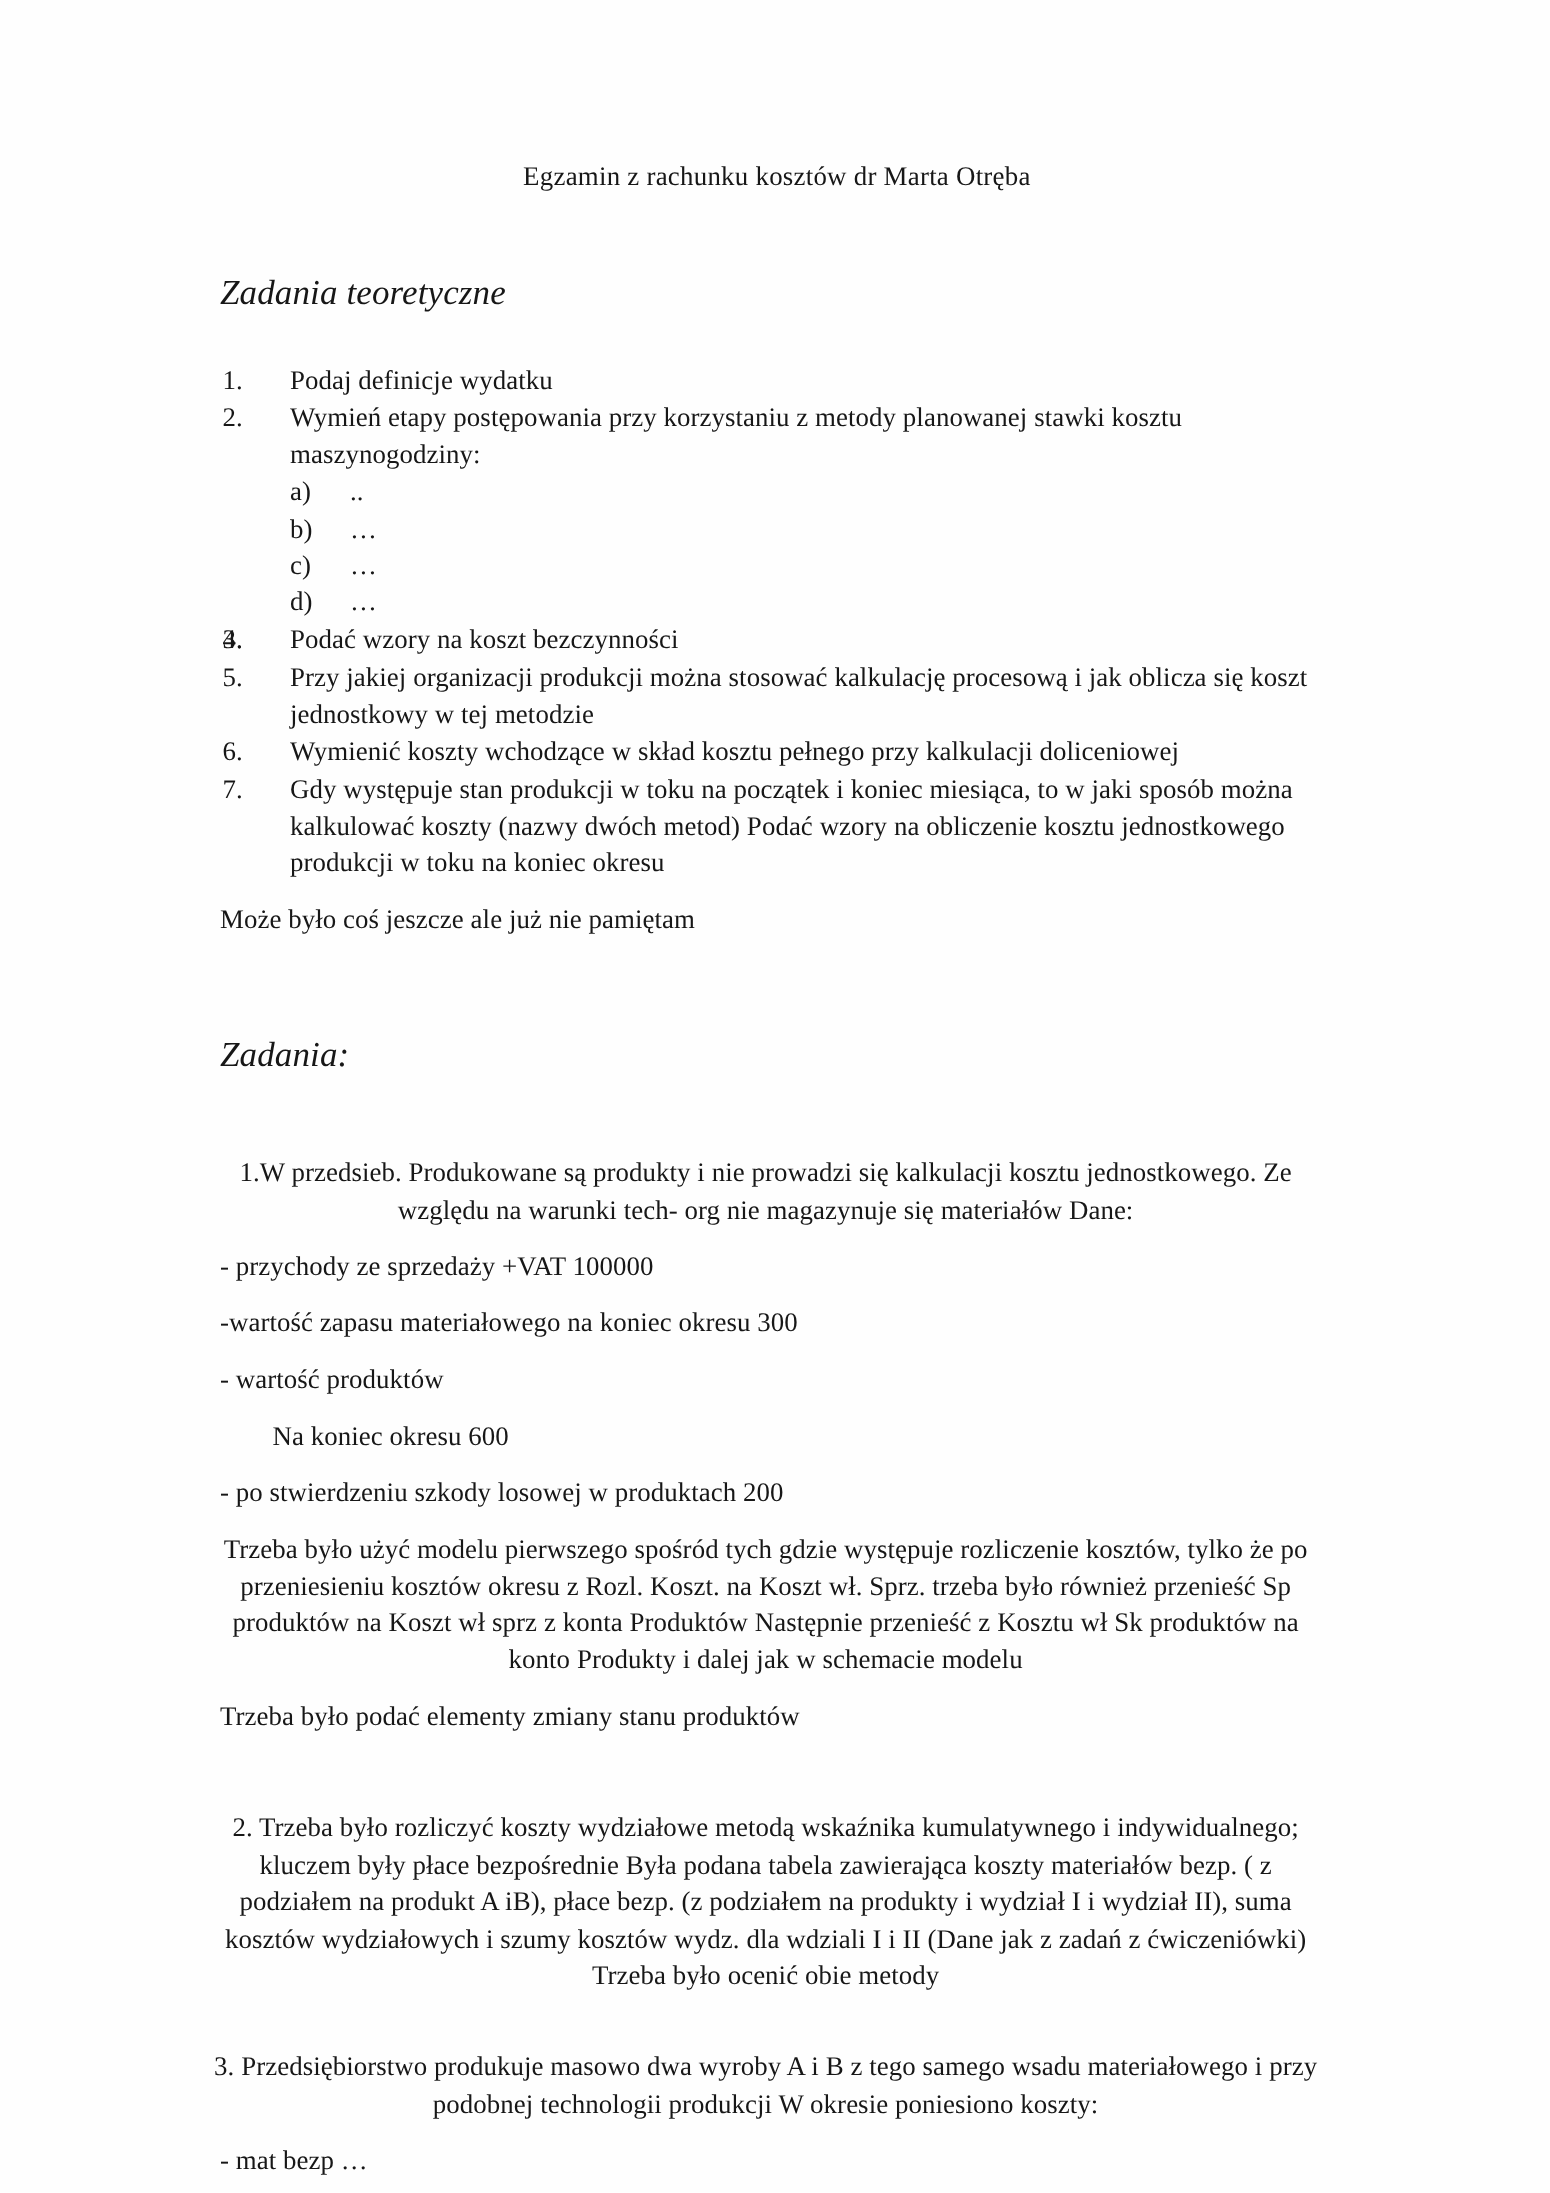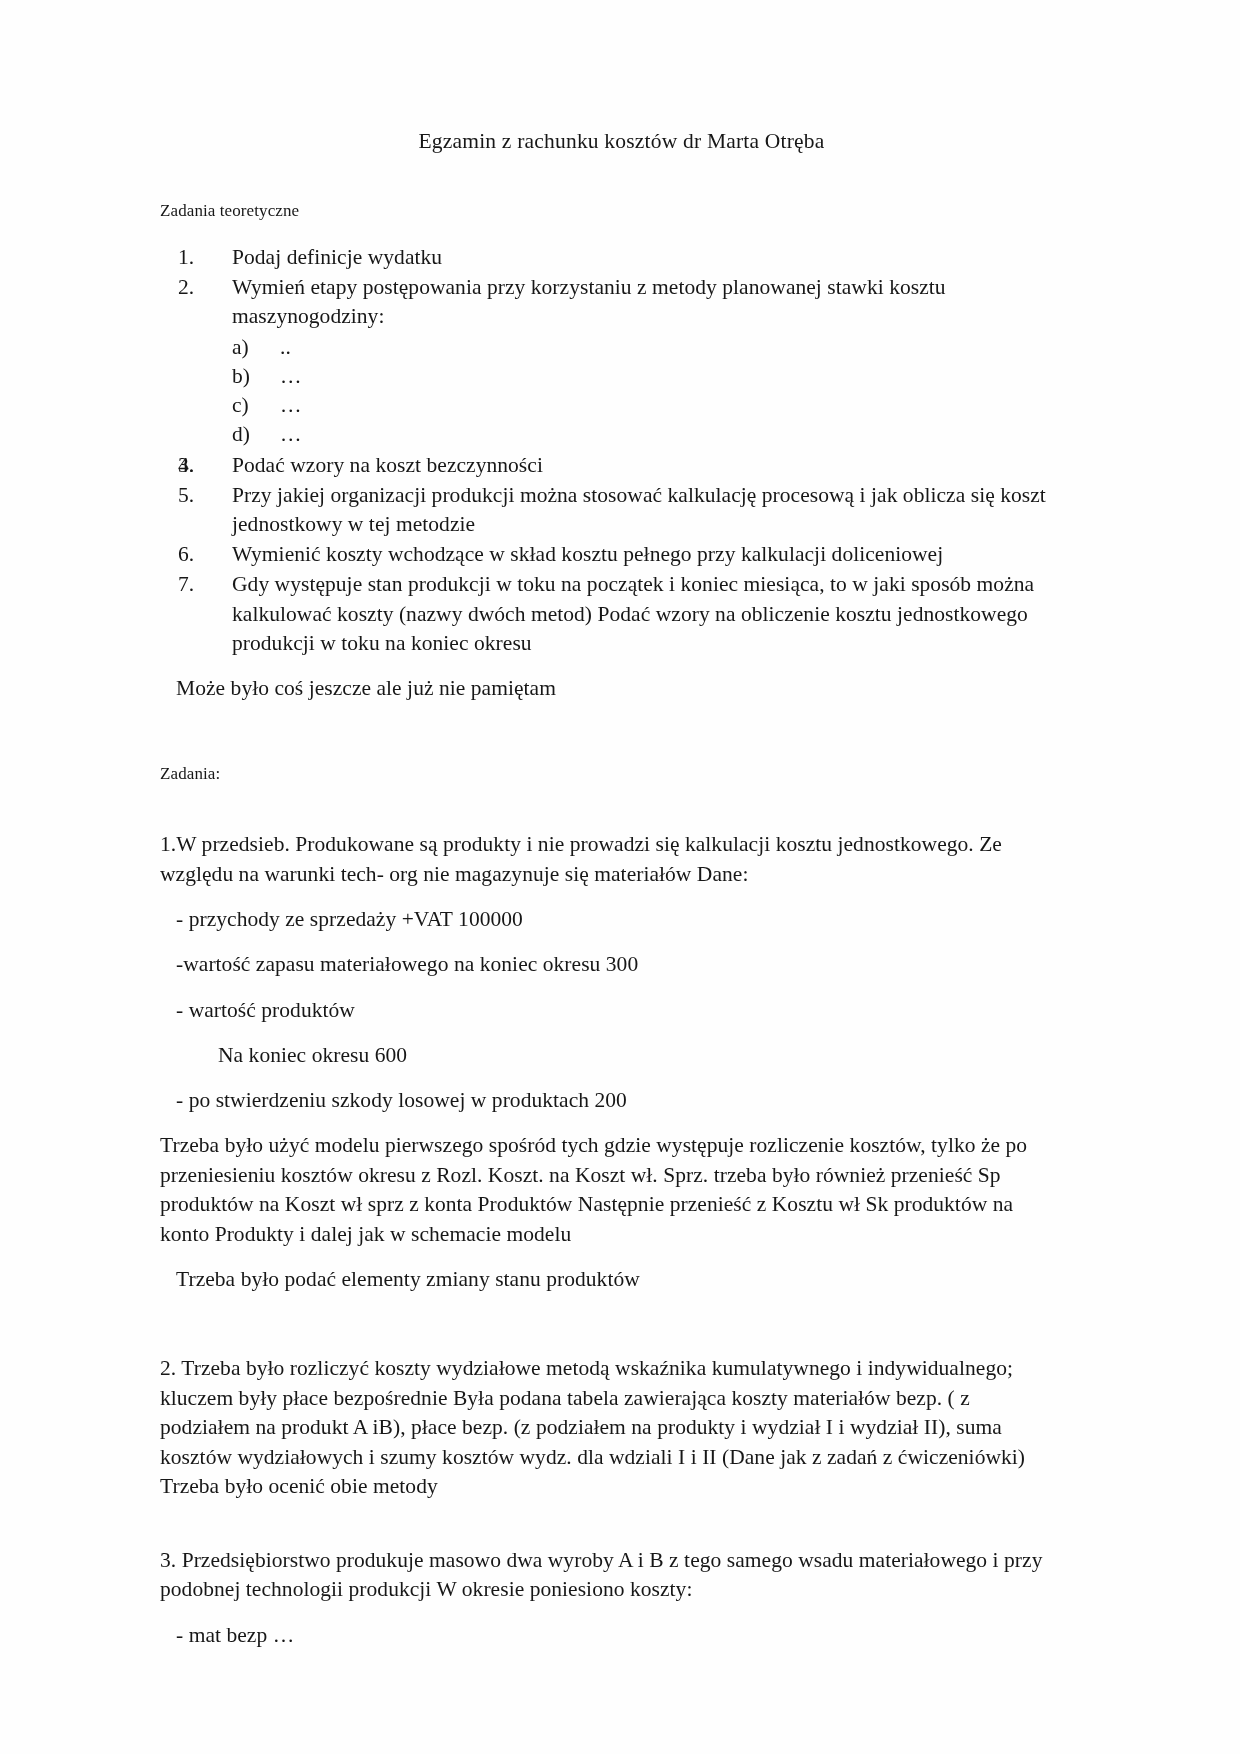--- a/index.html
+++ b/index.html
@@ -34,25 +34,26 @@
   .doc-title {
     text-align: center;
     font-size: 21.5px;
     line-height: 1.3;
     letter-spacing: 0.2px;
     margin: 0 0 0 18px;
     padding: 0;
     font-weight: 400;
   }
   .section-head {
-    font-size: 17px;
+    font-size: 28px;
     line-height: 1.35;
-    margin: 0;
+    margin: 16px;
     padding: 0;
     letter-spacing: 0.1px;
+    font-style: italic;
   }
   .gap-sm { height: 20px; }
   .gap-lg { height: 44px; }
 
   ol.numbered {
     list-style: none;
     margin: 0;
     padding: 0;
   }
   ol.numbered > li {
@@ -94,20 +95,21 @@
     margin: 16px;
     padding: 0;
     letter-spacing: 0.05px;
   }
   .para {
     font-size: 21.5px;
     line-height: 1.37;
     margin: 0;
     padding: 0;
     letter-spacing: 0.05px;
+    text-align: center;
   }
   .indent-1 {
     padding-left: 42px;
   }
 </style>
 </head>
 <body>
 
 <div class="page">
   <div class="content">

